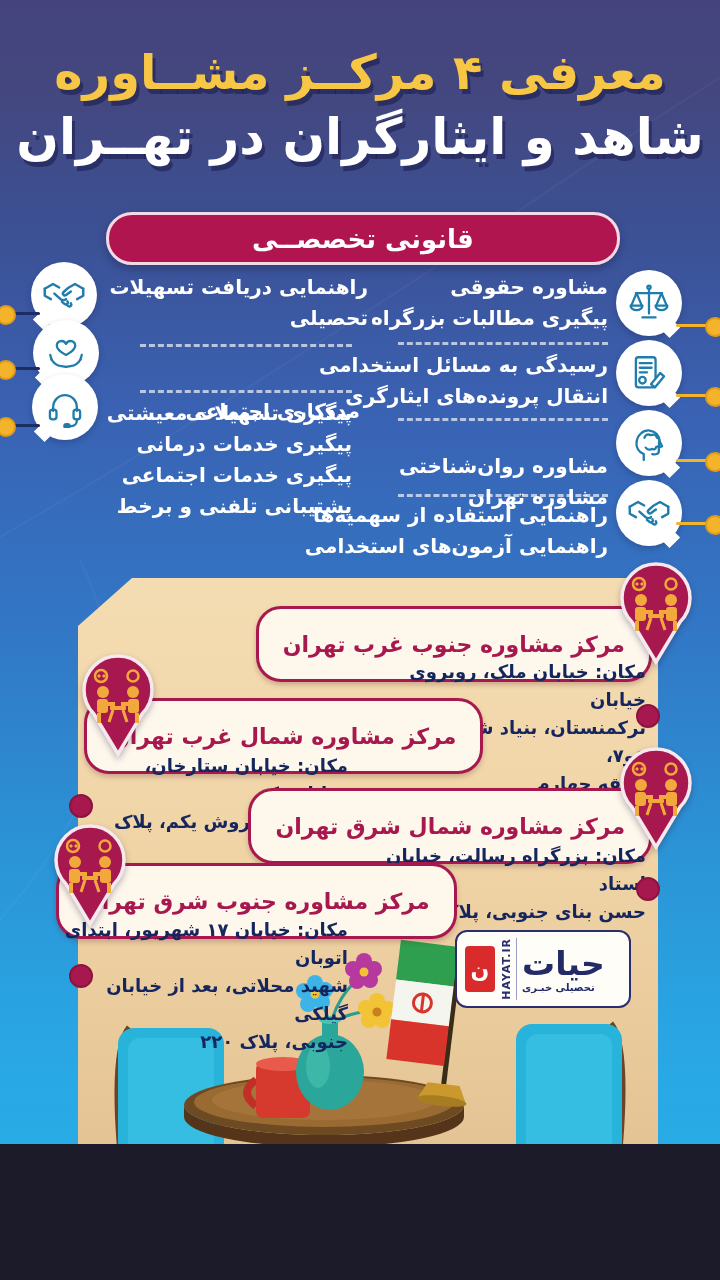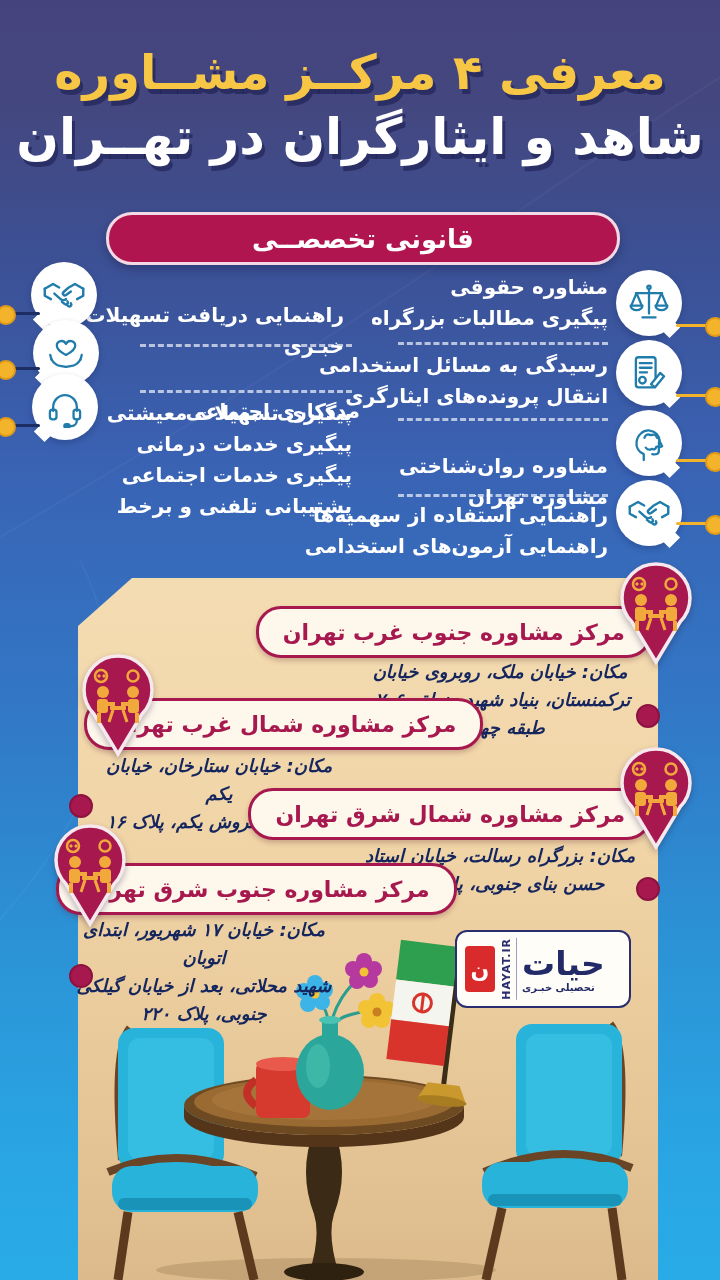--- a/index.html
+++ b/index.html
@@ -1,17 +1,17 @@
 <!DOCTYPE html>
 <html lang="fa" dir="rtl"><head>
 <meta charset="utf-8">
 <style>
   html,body{margin:0;padding:0;background:#1b1b2a;}
   .stage{
-    position:relative;width:720px;height:1280px;margin:0 auto;overflow:hidden;
+    position:relative;width:720px;height:1144px;margin:0 auto;overflow:hidden;
     direction:rtl;
     font-family:"DejaVu Sans",sans-serif;
     background:linear-gradient(180deg,#45437e 0%,#44477f 8%,#3c5094 20%,#3a62b3 36%,#3277c6 55%,#2b93d6 74%,#29a7e4 92%,#28abe6 100%);
   }
   .deco{position:absolute;inset:0;pointer-events:none;opacity:.35;}
   
   .title{position:absolute;width:720px;text-align:center;font-weight:bold;white-space:nowrap;}
   .title1{top:44px;font-size:48px;color:#f6c644;text-shadow:3px 5px 0 rgba(24,26,74,.55);}
   .title2{top:108px;font-size:50px;color:#ffffff;text-shadow:3px 5px 0 rgba(24,26,74,.55);}
   .badge{
@@ -35,24 +35,24 @@
   .ydot{position:absolute;width:16px;height:16px;border-radius:50%;background:#f3b32b;border:2px solid #e09a17;}
   
   .card{
     position:absolute;left:78px;top:578px;width:580px;height:702px;
     background:linear-gradient(180deg,#f4dcb2 0%,#f0d4a6 40%,#e6c697 75%,#dcba8c 100%);
     clip-path:polygon(54px 0,560px 0,580px 18px,580px 702px,0 702px,0 48px);
   }
   .pin{position:absolute;width:88px;height:106px;z-index:4;filter:drop-shadow(0 3px 3px rgba(30,20,50,.3));}
   .pill{
     position:absolute;height:46px;z-index:3;background:#fdf7ec;border:3px solid #a7194e;border-radius:25px;
-    display:flex;align-items:center;justify-content:center;padding:0 24px;
+    display:flex;align-items:center;justify-content:center;padding:12px 24px;
     color:#a7194e;font-weight:bold;font-size:22px;white-space:nowrap;box-shadow:0 3px 5px rgba(90,30,50,.25);
   }
-  .addr{position:absolute;z-index:3;color:#15265e;font-weight:bold;font-size:18px;line-height:28px;text-align:center;font-style:italic;}
+  .addr{position:absolute;z-index:3;color:#15265e;font-weight:bold;font-size:18px;line-height:28px;text-align:right;}
   .addr span{display:block;}
   .mdot{position:absolute;z-index:4;width:20px;height:20px;border-radius:50%;background:#a7194e;border:2px solid #8c1340;}
   
   .logo{
     position:absolute;left:455px;top:930px;width:176px;height:78px;z-index:5;
     background:#fffdf8;border:2px solid #2a2e6e;border-radius:12px;
     display:flex;flex-direction:row;align-items:center;gap:5px;padding:4px 8px;box-sizing:border-box;direction:ltr;
   }
   .logo-emblem{width:30px;height:46px;background:#d92b2b;border-radius:4px;display:flex;align-items:center;justify-content:center;color:#fff;font-size:22px;font-weight:bold;}
   .logo-site{writing-mode:vertical-rl;transform:rotate(180deg);font-size:11px;font-weight:bold;color:#2a2e6e;letter-spacing:1px;border-left:1px solid #9a9ec4;padding-left:3px;}
@@ -137,23 +137,23 @@
 
   <div class="conn conn-r" style="left:676px;top:324px;width:36px;"></div>
   <div class="conn conn-r" style="left:676px;top:394px;width:36px;"></div>
   <div class="conn conn-r" style="left:676px;top:459px;width:36px;"></div>
   <div class="conn conn-r" style="left:676px;top:522px;width:36px;"></div>
   <div class="ydot" style="left:705px;top:317px;"></div>
   <div class="ydot" style="left:705px;top:387px;"></div>
   <div class="ydot" style="left:705px;top:452px;"></div>
   <div class="ydot" style="left:705px;top:515px;"></div>
 
-  <div class="svc" style="top:272px;left:96px;width:248px;margin-top:28px;">
+  <div class="svc" style="top:272px;left:120px;width:248px;">
     <span>راهنمایی دریافت تسهیلات</span>
-    <span>خبـری</span>
+    <span>تحصیلی</span>
   </div>
   <div class="dash" style="top:344px;left:140px;width:212px;"></div>
   <div class="svc" style="top:352px;left:112px;width:248px;margin-top:44px;">
     <span>مددکاری اجتماعی</span>
   </div>
   <div class="dash" style="top:390px;left:140px;width:212px;"></div>
   <div class="svc" style="top:398px;left:104px;width:248px;">
     <span>پیگیری تسهیلات معیشتی</span>
     <span>پیگیری خدمات درمانی</span>
     <span>پیگیری خدمات اجتماعی</span>

